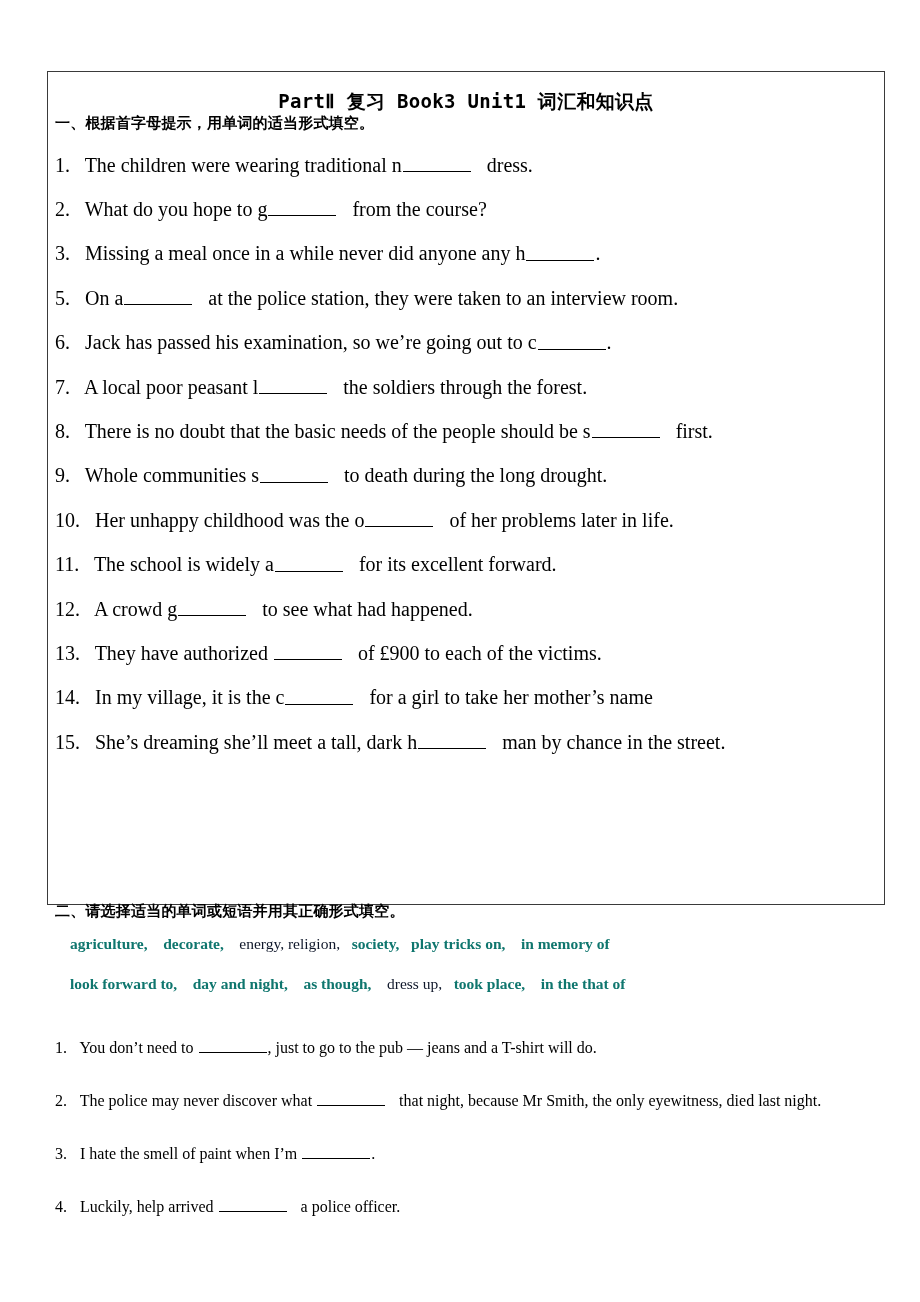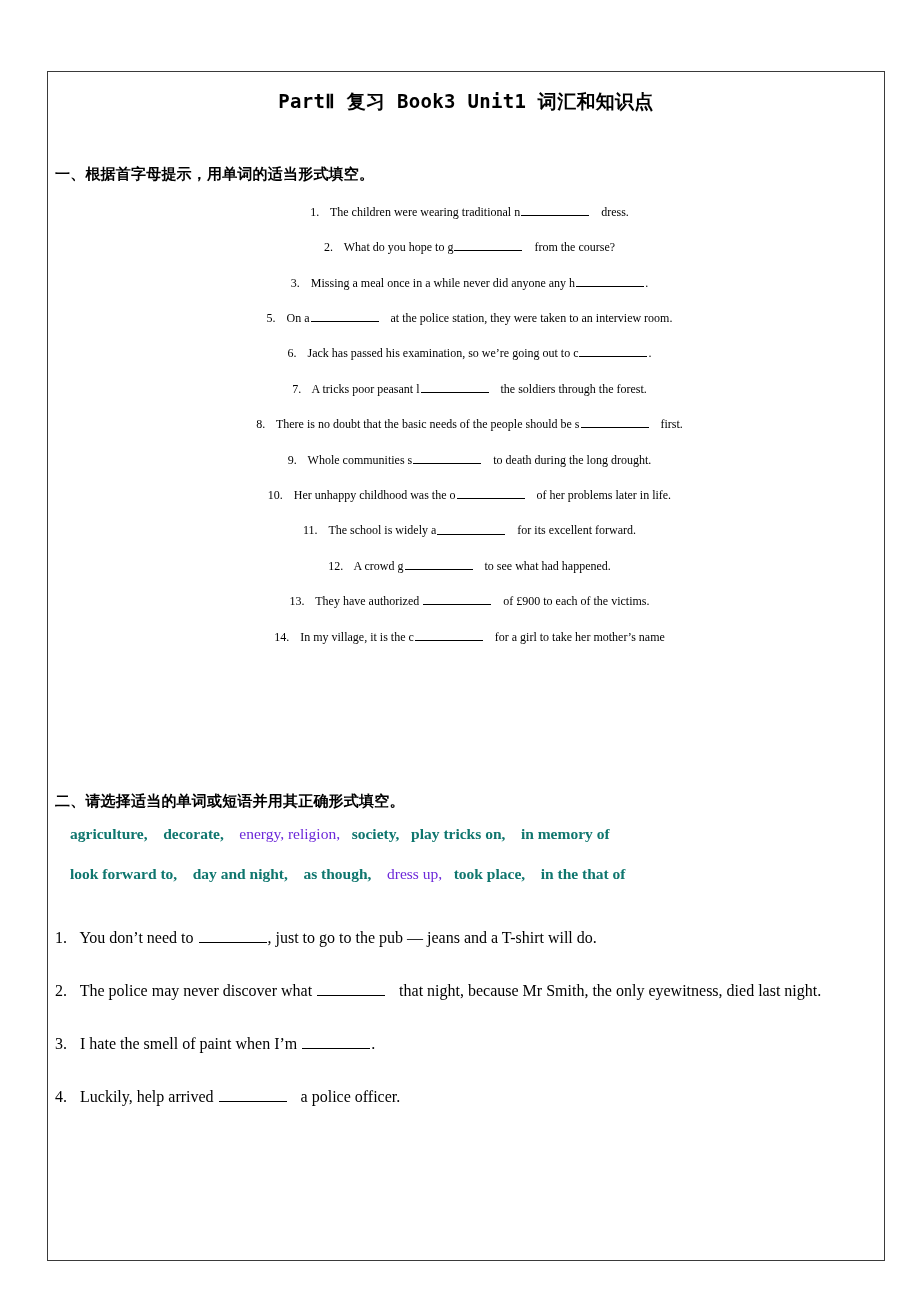--- a/index.html
+++ b/index.html
@@ -18,21 +18,21 @@
     position: relative;
     width: 920px;
     height: 1302px;
     background: #ffffff;
   }
   .doc-frame {
     position: absolute;
     left: 47px;
     top: 71px;
     width: 838px;
-    height: 1190px;
+    height: 834px;
     border: 1px solid #3a3a3a;
     box-sizing: border-box;
     background: #ffffff;
   }
   .frame-inner {
     position: relative;
     width: 100%;
     height: 100%;
     box-sizing: border-box;
     padding: 0;
@@ -47,33 +47,32 @@
     line-height: 1.3;
     white-space: nowrap;
   }
   .section-heading {
     font-family: "DejaVu Sans", "Liberation Sans", sans-serif;
     font-size: 15px;
     font-weight: bold;
     padding-left: 7px;
     letter-spacing: 0.2px;
   }
-  .heading-1 { margin-top: 51px; }
+  .heading-1 { }
   .heading-2 { margin-top: 0; }
   .q-list {
     list-style: none;
     margin: 0;
     padding: 0;
   }
   .q-item {
-    font-size: 12px;
+    font-size: 20px;
     line-height: 1.2;
     padding-left: 7px;
     white-space: nowrap;
-    text-align: center;
   }
   .q-gap-1 { margin-top: 20px; }
   .blank {
     display: inline-block;
     border-bottom: 1px solid #000000;
     height: 0.92em;
     vertical-align: baseline;
     margin: 0 1px;
   }
   .blank-w { width: 68px; }
@@ -82,21 +81,21 @@
   }
   .wordbank {
     padding-left: 22px;
     font-size: 15.5px;
     line-height: 1.2;
     white-space: nowrap;
   }
   .wordbank-line-1 { margin-top: 14px; }
   .wordbank-line-2 { margin-top: 21px; }
   .wb-red { color: #0f766e; font-weight: bold; }
-  .wb-black { color: #6d28d9; }
+  .wb-black { color: #0f172a; }
   .sec2-gap { height: 44px; }
   .q2-item {
     font-size: 16px;
     line-height: 1.2;
     padding-left: 7px;
     white-space: nowrap;
   }
   .q2-gap { margin-top: 33px; }
   .ml-space { display: inline-block; width: 5px; }
 </style>
@@ -146,21 +145,21 @@
 
         <div class="q-item q-gap-1">
           <span>6.</span>
           <span class="ml-space"></span>
           <span>Jack has passed his examination, so we’re going out to c</span><span class="blank blank-w"></span><span>.</span>
         </div>
 
         <div class="q-item q-gap-1">
           <span>7.</span>
           <span class="ml-space"></span>
-          <span>A tricks poor peasant l</span><span class="blank blank-w"></span>
+          <span>A local poor peasant l</span><span class="blank blank-w"></span>
           <span class="ml-space"></span>
           <span>the soldiers through the forest.</span>
         </div>
 
         <div class="q-item q-gap-1">
           <span>8.</span>
           <span class="ml-space"></span>
           <span>There is no doubt that the basic needs of the people should be s</span><span class="blank blank-w"></span>
           <span class="ml-space"></span>
           <span>first.</span>
@@ -207,20 +206,27 @@
         </div>
 
         <div class="q-item q-gap-1">
           <span>14.</span>
           <span class="ml-space"></span>
           <span>In my village, it is the c</span><span class="blank blank-w"></span>
           <span class="ml-space"></span>
           <span>for a girl to take her mother’s name</span>
         </div>
 
+        <div class="q-item q-gap-1">
+          <span>15.</span>
+          <span class="ml-space"></span>
+          <span>She’s dreaming she’ll meet a tall, dark h</span><span class="blank blank-w"></span>
+          <span class="ml-space"></span>
+          <span>man by chance in the street.</span>
+        </div>
 
       </div>
 
       <div class="spacer-block"></div>
 
       <div class="section-heading heading-2">二、请选择适当的单词或短语并用其正确形式填空。</div>
 
       <div class="wordbank wordbank-line-1">
         <span class="wb-red">agriculture,</span>&nbsp;&nbsp;&nbsp;
         <span class="wb-red">decorate,</span>&nbsp;&nbsp;&nbsp;

